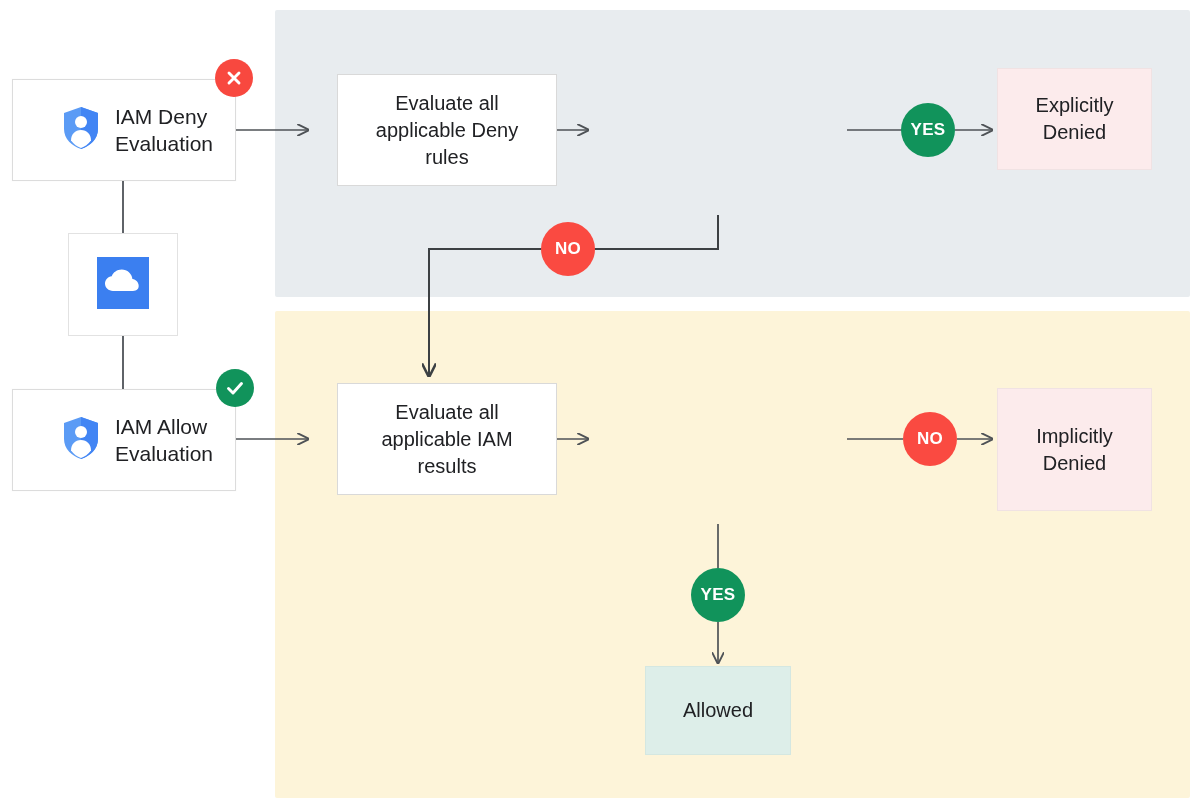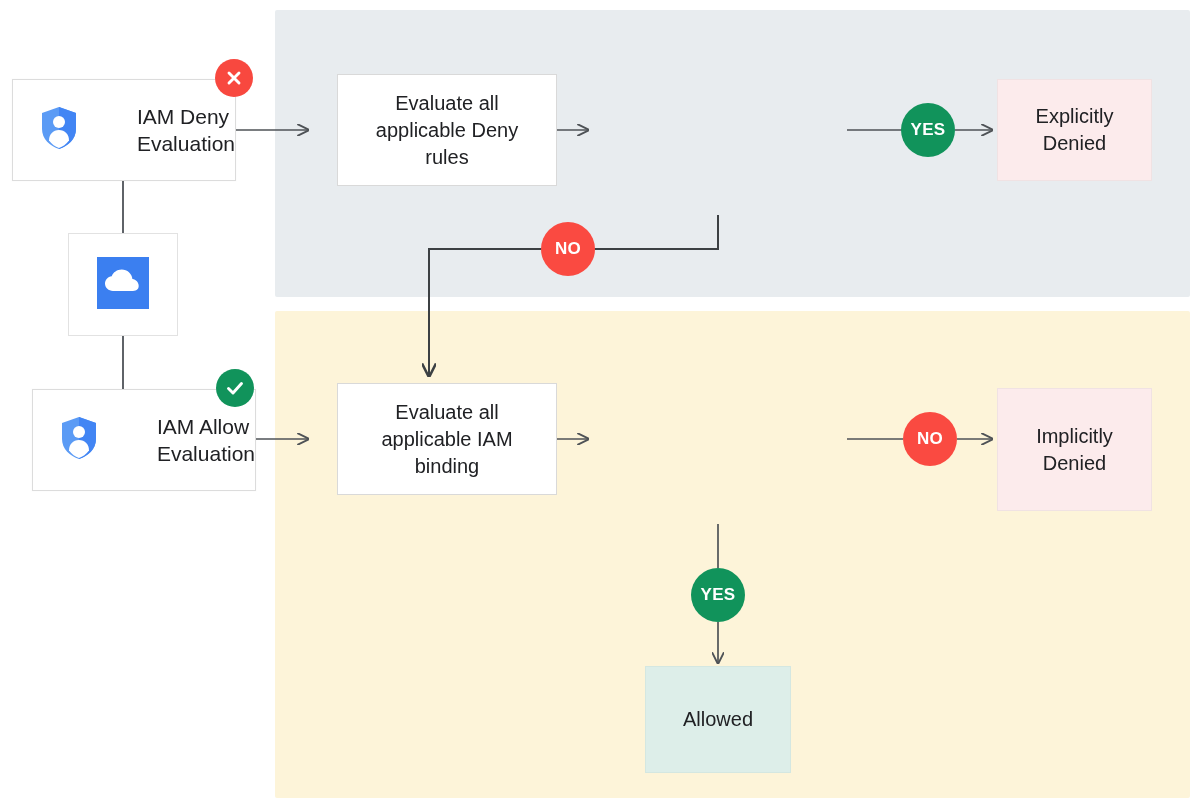--- a/index.html
+++ b/index.html
@@ -39,21 +39,21 @@
     display: flex;
     align-items: center;
     justify-content: center;
     text-align: center;
     color: #202124;
   }
   .src-box {
     background: #ffffff;
     border: 1px solid #dcdcdc;
     box-shadow: 0 0 0 0.5px rgba(0,0,0,0.02);
-    justify-content: space-between;
+    justify-content: center;
     padding-left: 26px;
     gap: 14px;
   }
   .src-label {
     font-size: 21px;
     line-height: 27px;
     text-align: left;
     color: #202124;
   }
   .proc-box {
@@ -194,21 +194,21 @@
 
   <div class="node cloud-box" id="cloud-node" style="left:68px; top:233px; width:110px; height:103px;">
     <span>
       <svg width="52" height="52" viewBox="0 0 52 52" aria-hidden="true">
         <rect x="0" y="0" width="52" height="52" fill="#3b7ff0"></rect>
         <path d="M16 34 C11.6 34 8 30.7 8 26.6 C8 22.9 10.9 19.8 14.7 19.3 C16.2 15.4 20.1 12.6 24.7 12.6 C30.3 12.6 34.9 16.8 35.4 22.1 C39 22.6 41.7 25.5 41.7 29 C41.7 32.8 38.5 34 34.6 34 Z" fill="#ffffff"></path>
       </svg>
     </span>
   </div>
 
-  <div class="node src-box" id="src-allow" style="left:12px; top:389px; width:224px; height:102px;margin-left:20px;">
+  <div class="node src-box" id="src-allow" style="left:12px; top:389px; width:224px; height:102px;">
     <span class="shield" style="flex:0 0 auto;">
       <svg width="40" height="46" viewBox="0 0 40 46" aria-hidden="true">
         <path d="M20 2 L37 8 V24 C37 34 29 41 20 44 C11 41 3 34 3 24 V8 Z" fill="#5b9bf5"></path>
         <path d="M20 2 L37 8 V24 C37 34 29 41 20 44 V2 Z" fill="#4285f4"></path>
         <circle cx="20" cy="17" r="6" fill="#ffffff"></circle>
         <path d="M20 25 C26 25 30 29.5 30 35.5 C27.2 39.2 23.8 41.7 20 43 C16.2 41.7 12.8 39.2 10 35.5 C10 29.5 14 25 20 25 Z" fill="#ffffff"></path>
       </svg>
     </span>
     <span class="src-label">
       <span>IAM Allow</span><br>
@@ -226,45 +226,45 @@
       <span>Evaluate all</span><br>
       <span>applicable Deny</span><br>
       <span>rules</span>
     </span>
   </div>
 
   <div class="node proc-box" id="proc-allow" style="left:314px; top:383px; width:220px; height:112px;">
     <span>
       <span>Evaluate all</span><br>
       <span>applicable IAM</span><br>
-      <span>binding</span>
+      <span>results</span>
     </span>
   </div>
 
 
 
   <div class="badge badge-yes" style="left:901px; top:103px; width:54px; height:54px;">YES</div>
 
   <div class="badge badge-no" style="left:541px; top:222px; width:54px; height:54px;">NO</div>
 
   <div class="badge badge-no" style="left:903px; top:412px; width:54px; height:54px;">NO</div>
 
   <div class="badge badge-yes" style="left:691px; top:568px; width:54px; height:54px;">YES</div>
 
-  <div class="node result-box result-denied" style="left:997px; top:79px; width:155px; height:102px;">
+  <div class="node result-box result-denied" style="left:997px; top:68px; width:155px; height:102px;">
     <span>
       <span>Explicitly</span><br>
       <span>Denied</span>
     </span>
   </div>
 
   <div class="node result-box result-denied" style="left:997px; top:388px; width:155px; height:123px;">
     <span>
       <span>Implicitly</span><br>
       <span>Denied</span>
     </span>
   </div>
 
-  <div class="node result-box result-allowed" style="left:645px; top:666px; width:146px; height:107px;">
+  <div class="node result-box result-allowed" style="left:645px; top:666px; width:146px; height:89px;">
     <span>Allowed</span>
   </div>
 
 </div>
 
 </body></html>

